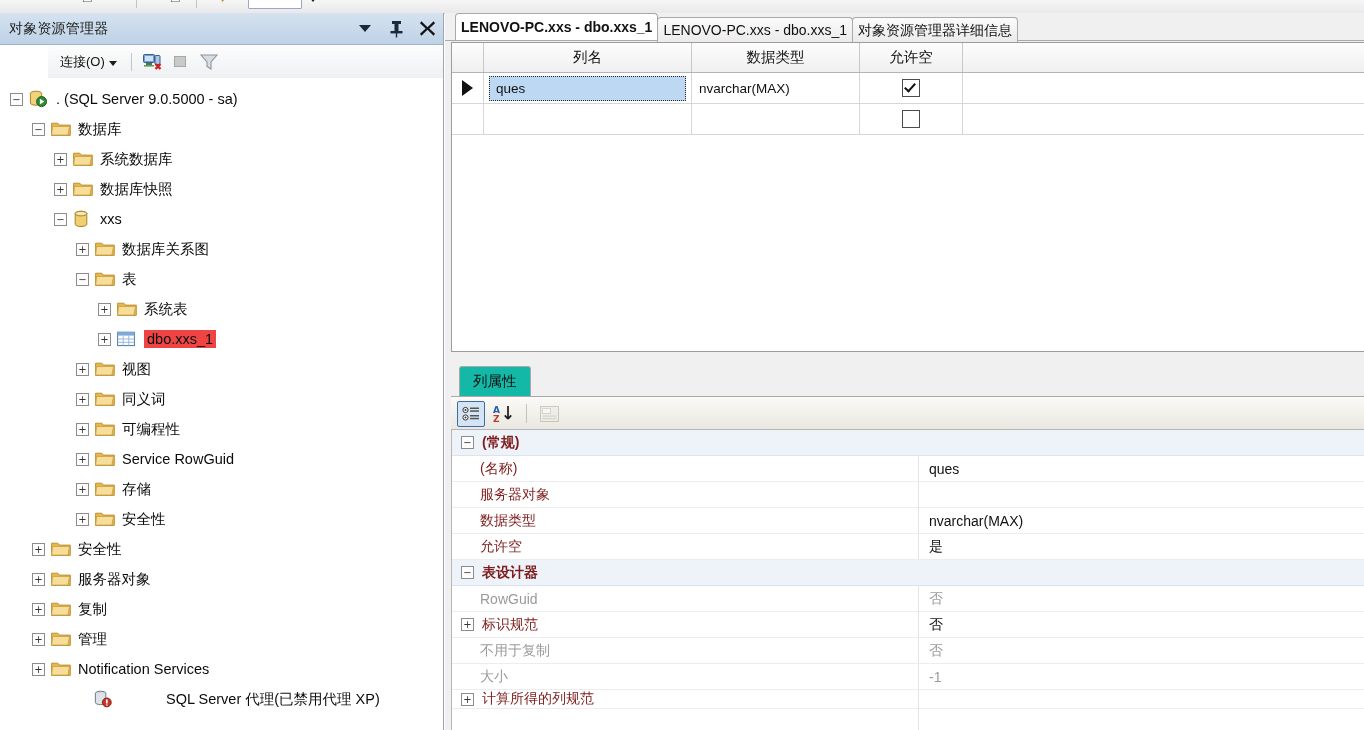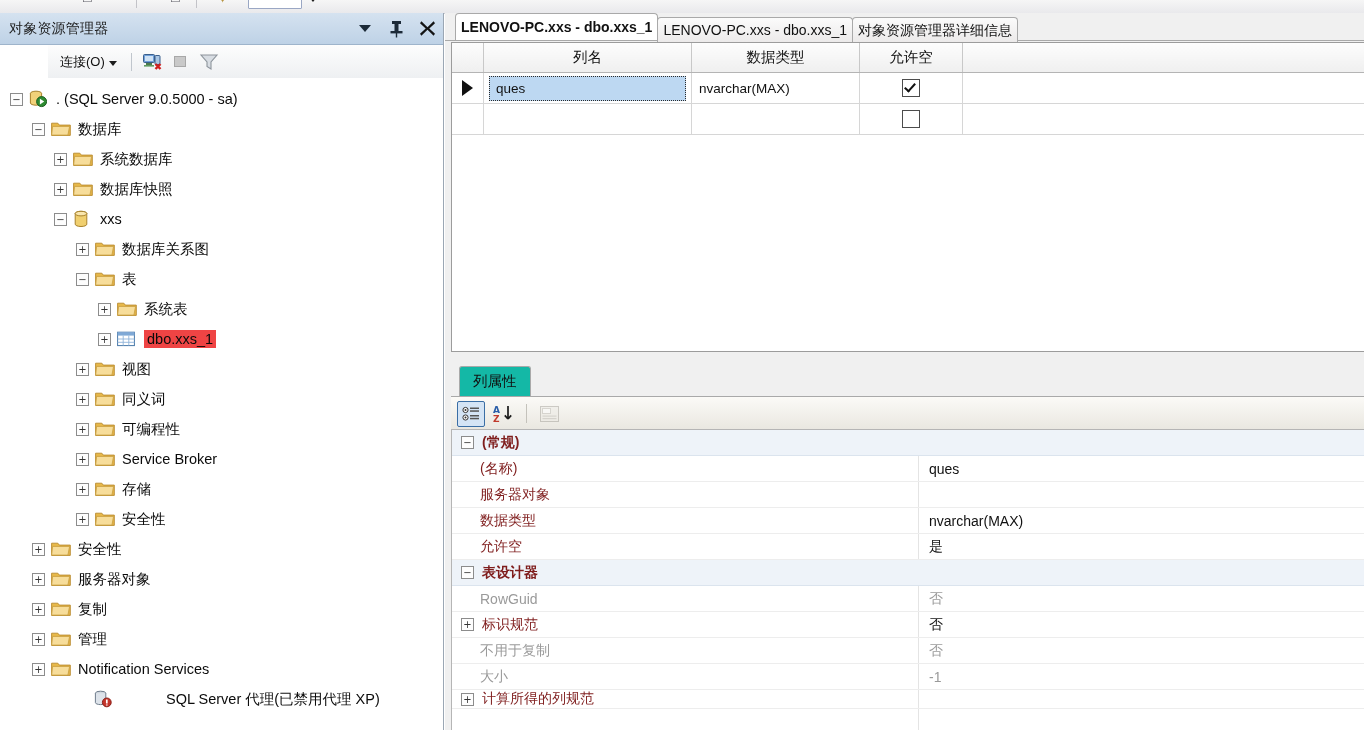--- a/index.html
+++ b/index.html
@@ -364,21 +364,21 @@
           <span class="nlabel">可编程性</span>
         </div>
         <div class="node" style="padding-left: 76px;">
           <span class="exp">+</span>
           <span class="nicon">
             <svg width="20" height="16" viewBox="0 0 20 16">
               <path d="M0.6 2.2 h6.2 l1.6 1.9 h10.9 v10.3 h-18.7 z" fill="#e8b94a" stroke="#b8892c" stroke-width="0.9"></path>
               <path d="M1.6 5.4 h17 l-1.7 8.7 h-16.3 z" fill="#f7dd9a" stroke="#c79c3c" stroke-width="0.8"></path>
             </svg>
           </span>
-          <span class="nlabel">Service Broker</span>
+          <span class="nlabel">Service RowGuid</span>
         </div>
         <div class="node bold" style="padding-left: 76px;">
           <span class="exp">+</span>
           <span class="nicon">
             <svg width="20" height="16" viewBox="0 0 20 16">
               <path d="M0.6 2.2 h6.2 l1.6 1.9 h10.9 v10.3 h-18.7 z" fill="#e8b94a" stroke="#b8892c" stroke-width="0.9"></path>
               <path d="M1.6 5.4 h17 l-1.7 8.7 h-16.3 z" fill="#f7dd9a" stroke="#c79c3c" stroke-width="0.8"></path>
             </svg>
           </span>
           <span class="nlabel">存储</span>

